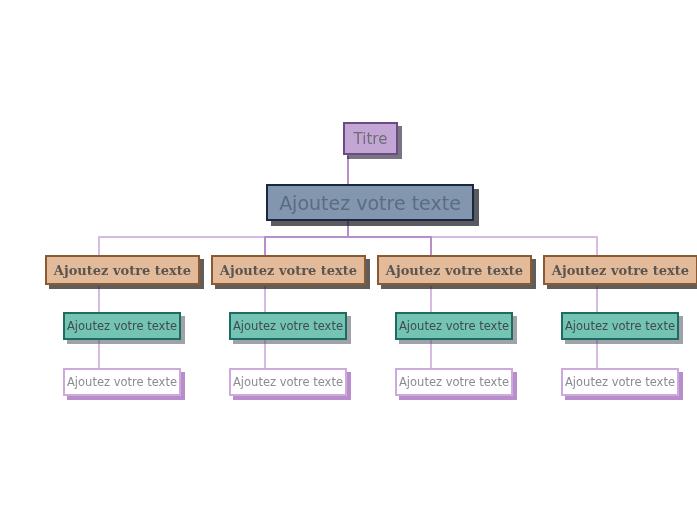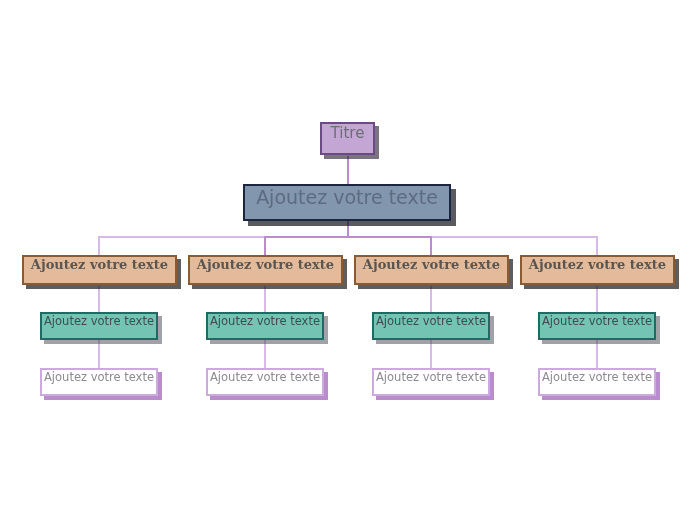--- a/index.html
+++ b/index.html
@@ -28,24 +28,25 @@
   .conn-light {
     position: absolute;
     background: #d7bbe4;
   }
 
   
   .node {
     position: absolute;
     box-sizing: border-box;
     display: flex;
-    align-items: flex-start;
+    align-items: center;
     justify-content: center;
     text-align: center;
     white-space: nowrap;
+    margin-left: 23px;
   }
 
   
   .node-title {
     background: #c3a6d4;
     border: 2px solid #6b4a86;
     color: #6e6e78;
     font-size: 15px;
     box-shadow: 4px 4px 0 0 rgba(40, 30, 50, 0.62);
   }

